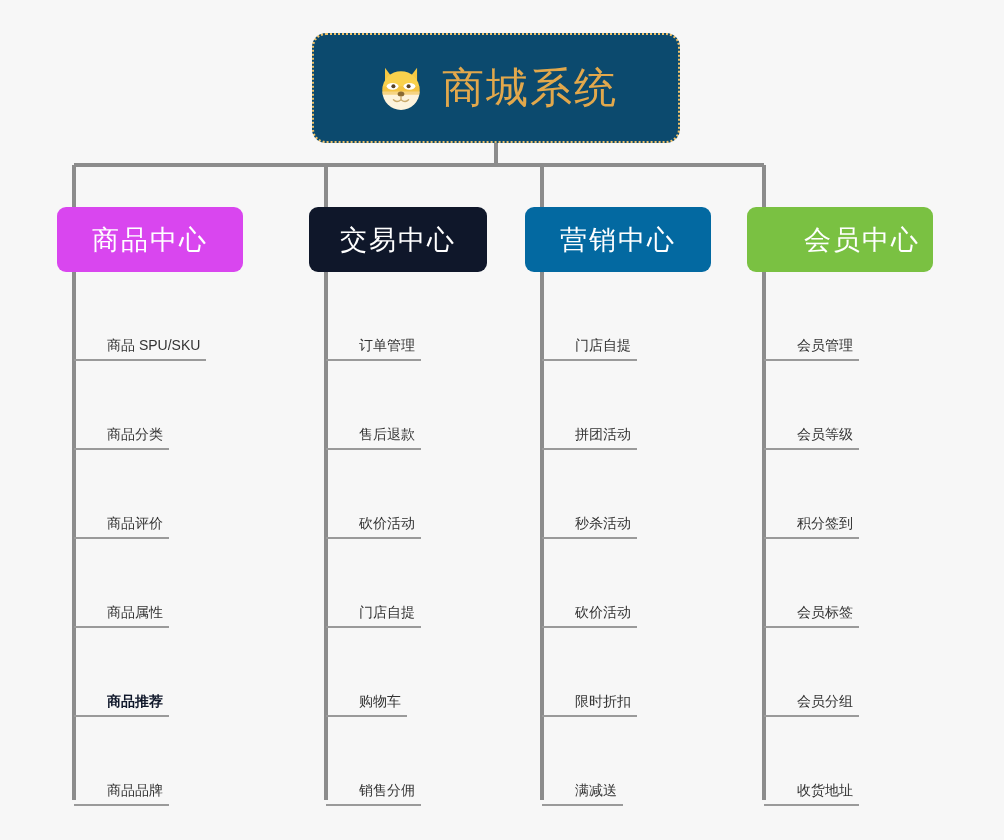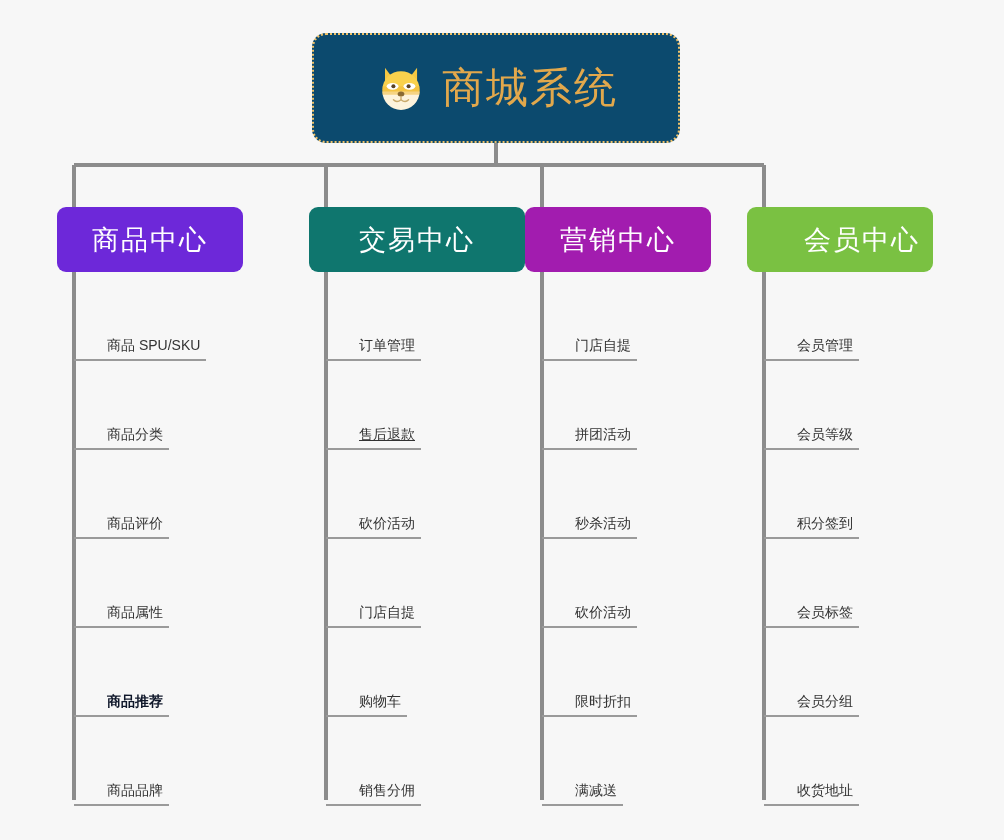--- a/index.html
+++ b/index.html
@@ -130,21 +130,21 @@
       <ellipse cx="23" cy="30" rx="2.4" ry="2.4" fill="#5a4223"></ellipse>
       <ellipse cx="41" cy="30" rx="2.4" ry="2.4" fill="#5a4223"></ellipse>
       <ellipse cx="32" cy="39" rx="4" ry="3" fill="#8a6a33"></ellipse>
       <path d="M32 42 v4 M32 46 q-5 4 -9 0 M32 46 q5 4 9 0" stroke="#c9a96a" stroke-width="1.6" fill="none" stroke-linecap="round"></path>
     </svg>
     <span class="root-title">商城系统</span>
   </div>
 
   <div id="columns">
       <div class="column" style="left: 57px; width: 186px;">
-        <div class="cat-box" style="background: #6d28d9; width: 186px;">
+        <div class="cat-box" style="background: #d946ef; width: 186px;">
           <span>商品中心</span>
         </div>
         <ul class="leaf-list">
           <li class="leaf-item">
             <span class="leaf-label" style="border-bottom-color: rgb(154, 154, 154); color: rgb(51, 51, 51); margin-left: 17px;">商品 SPU/SKU</span>
           </li>
           <li class="leaf-item">
             <span class="leaf-label" style="border-bottom-color: rgb(154, 154, 154); color: rgb(51, 51, 51); margin-left: 17px;">商品分类</span>
           </li>
           <li class="leaf-item">
@@ -155,46 +155,46 @@
           </li>
           <li class="leaf-item">
             <span class="leaf-label" style="border-bottom-color: rgb(154, 154, 154); color: #0f172a; margin-left: 17px; font-weight: bold;">商品推荐</span>
           </li>
           <li class="leaf-item">
             <span class="leaf-label" style="border-bottom-color: rgb(154, 154, 154); color: rgb(51, 51, 51); margin-left: 17px;">商品品牌</span>
           </li>
         </ul>
       </div>
       <div class="column" style="left: 309px; width: 186px;">
-        <div class="cat-box" style="background: #0f766e; width: 216px;">
+        <div class="cat-box" style="background: #0f172a; width: 178px;">
           <span>交易中心</span>
         </div>
         <ul class="leaf-list">
           <li class="leaf-item">
             <span class="leaf-label" style="border-bottom-color: rgb(154, 154, 154); color: rgb(51, 51, 51); margin-left: 17px;">订单管理</span>
           </li>
           <li class="leaf-item">
-            <span class="leaf-label" style="border-bottom-color: rgb(154, 154, 154); color: rgb(51, 51, 51); margin-left: 17px; text-decoration: underline;">售后退款</span>
+            <span class="leaf-label" style="border-bottom-color: rgb(154, 154, 154); color: rgb(51, 51, 51); margin-left: 17px;">售后退款</span>
           </li>
           <li class="leaf-item">
             <span class="leaf-label" style="border-bottom-color: rgb(154, 154, 154); color: rgb(51, 51, 51); margin-left: 17px;">砍价活动</span>
           </li>
           <li class="leaf-item">
             <span class="leaf-label" style="border-bottom-color: rgb(154, 154, 154); color: rgb(51, 51, 51); margin-left: 17px;">门店自提</span>
           </li>
           <li class="leaf-item">
             <span class="leaf-label" style="border-bottom-color: rgb(154, 154, 154); color: rgb(51, 51, 51); margin-left: 17px;">购物车</span>
           </li>
           <li class="leaf-item">
             <span class="leaf-label" style="border-bottom-color: rgb(154, 154, 154); color: rgb(51, 51, 51); margin-left: 17px;">销售分佣</span>
           </li>
         </ul>
       </div>
       <div class="column" style="left: 525px; width: 186px;">
-        <div class="cat-box" style="background: #a21caf; width: 186px;">
+        <div class="cat-box" style="background: #0369a1; width: 186px;">
           <span>营销中心</span>
         </div>
         <ul class="leaf-list">
           <li class="leaf-item">
             <span class="leaf-label" style="border-bottom-color: rgb(154, 154, 154); color: rgb(51, 51, 51); margin-left: 17px;">门店自提</span>
           </li>
           <li class="leaf-item">
             <span class="leaf-label" style="border-bottom-color: rgb(154, 154, 154); color: rgb(51, 51, 51); margin-left: 17px;">拼团活动</span>
           </li>
           <li class="leaf-item">

